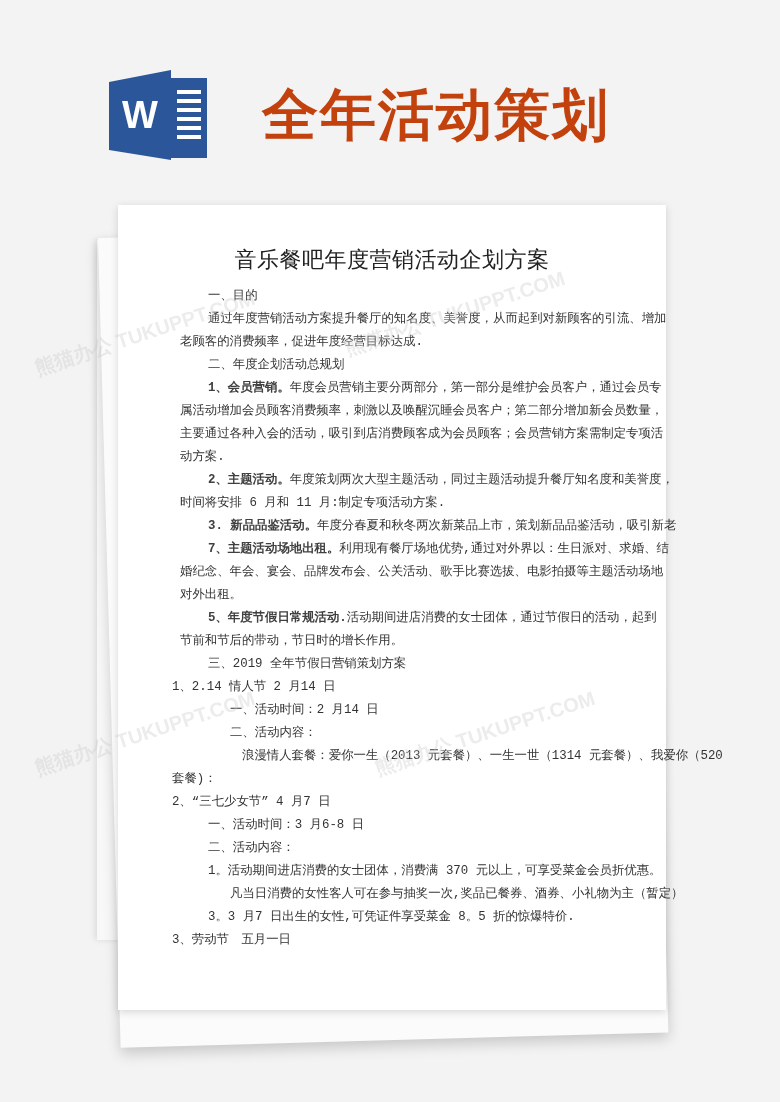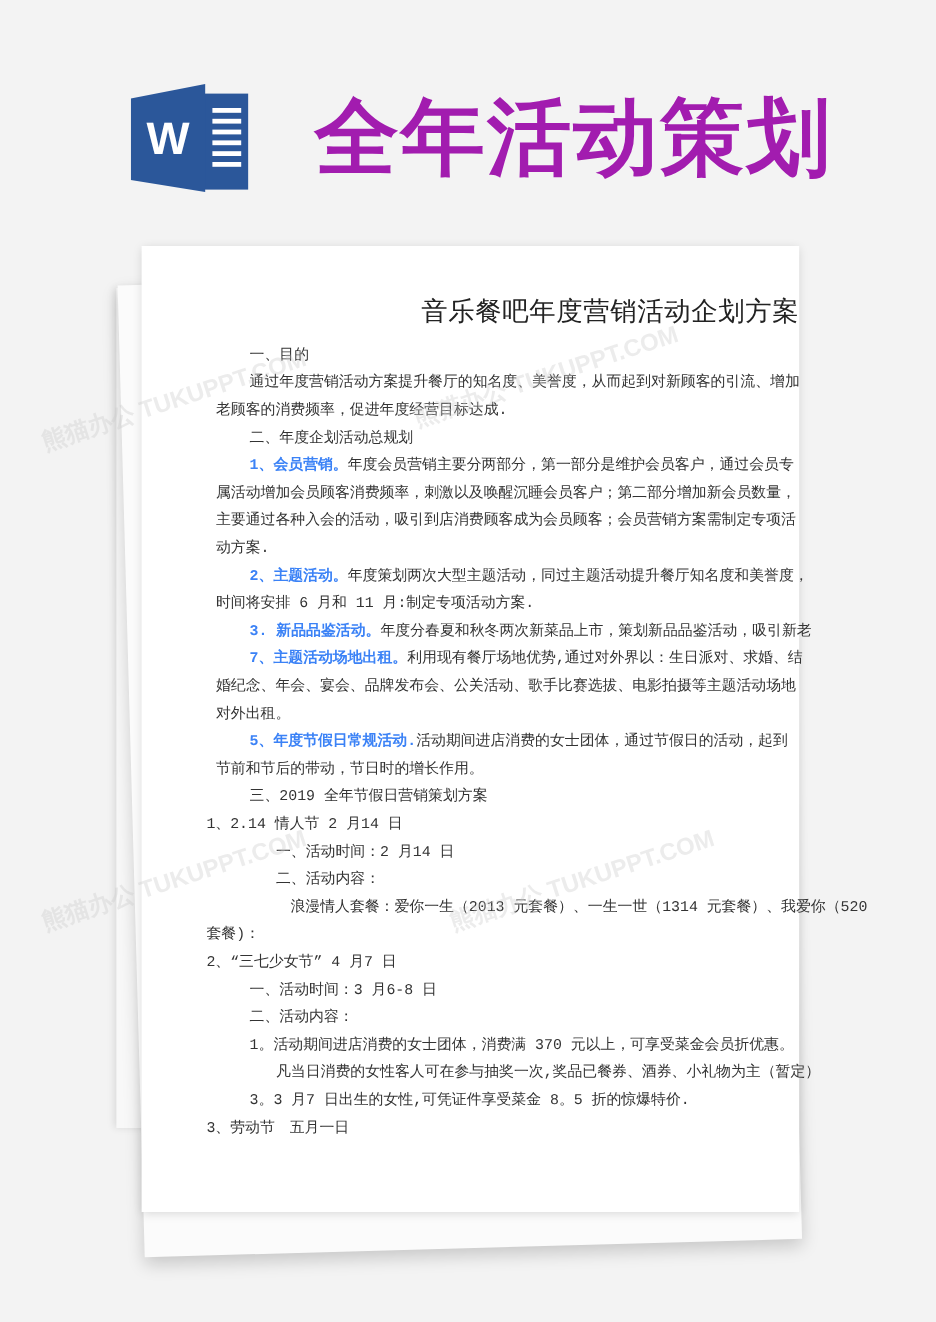--- a/index.html
+++ b/index.html
@@ -7,55 +7,55 @@
     width:780px; height:1102px; overflow:hidden;
     background:#f3f3f3;
     font-family: "DejaVu Sans", "Liberation Sans", sans-serif;
     position:relative;
   }
   .header { position:absolute; left:0; top:0; width:780px; height:190px; }
   .word-logo { position:absolute; left:109px; top:68px; width:98px; height:92px; }
   .banner-title {
     position:absolute; left:262px; top:74px;
     font-family: "DejaVu Serif", "Liberation Serif", serif;
-    font-size:70px; font-weight:bold; color:#a21caf; letter-spacing:2px;
+    font-size:56px; font-weight:bold; color:#c2410c; letter-spacing:2px;
     line-height:80px;
   }
   .back-sheet {
     position:absolute; left:98px; top:238px; width:548px; height:810px;
     background:#fbfbfb;
     transform: rotate(-1.6deg);
     transform-origin: left top;
     box-shadow: 0 6px 14px rgba(0,0,0,0.18);
   }
   .back-sheet2 {
     position:absolute; left:97px; top:240px; width:30px; height:700px;
     background:#f8f8f8;
     box-shadow: -2px 0 6px rgba(0,0,0,0.10);
   }
   .sheet {
     position:absolute; left:118px; top:205px; width:548px; height:805px;
     background:#ffffff;
     box-shadow: 0 2px 8px rgba(0,0,0,0.15);
   }
   .doc-title {
-    position:absolute; left:0; width:548px; top:40px; text-align:right;
+    position:absolute; left:0; width:548px; top:40px; text-align:center;
     font-size:22px; color:#222; letter-spacing:0.5px;
   }
   .doc-body {
     position:absolute; left:62px; top:80px; width:470px;
     font-family: Liberation Mono, monospace;
     font-size:12.4px; color:#333; line-height:23px;
   }
   .p { white-space:nowrap; overflow:visible; }
   .ind1 { padding-left:28px; }
   .ind2 { padding-left:50px; }
   .ind3 { padding-left:62px; }
   .out1 { margin-left:-8px; }
-  .b { font-weight:bold; color:#3b82f6; }
+  .b { font-weight:bold; color:#404040; }
   .watermark {
     position:absolute; color:rgba(200,200,200,0.35); font-size:20px; font-weight:bold;
     transform:rotate(-18deg); white-space:nowrap; pointer-events:none;
     font-family:"Liberation Sans", sans-serif;
   }
 </style>
 </head>
 <body>
 
 <div class="header">

